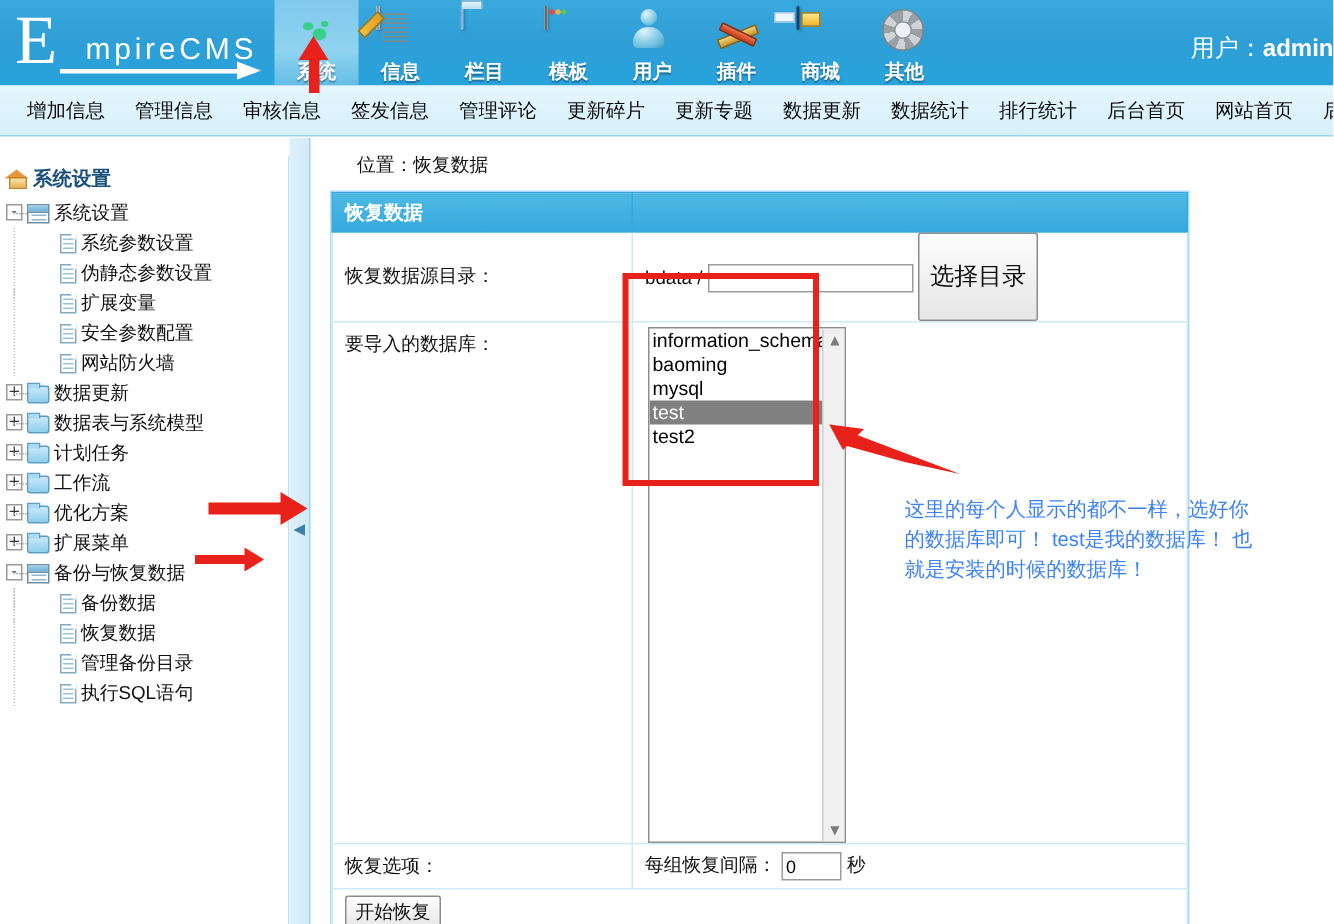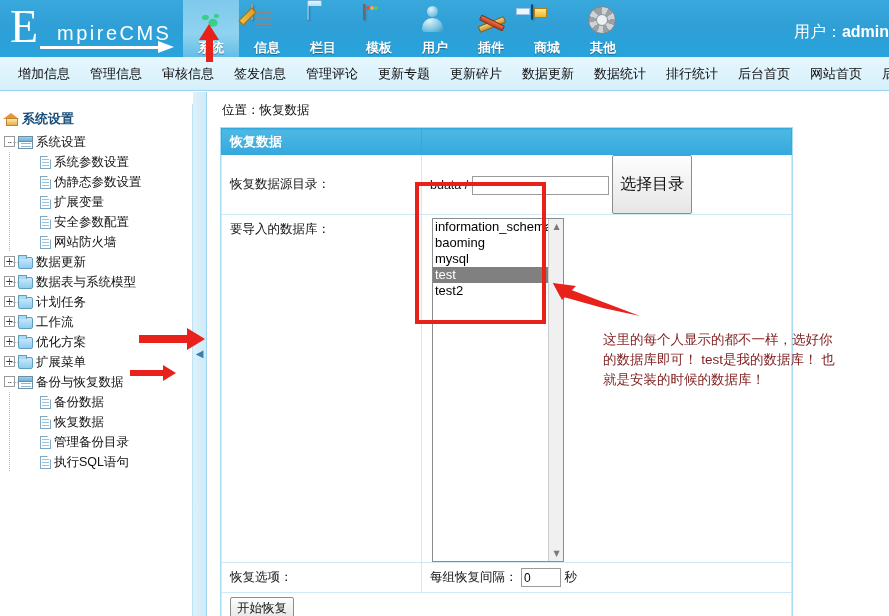--- a/index.html
+++ b/index.html
@@ -213,21 +213,21 @@
     border-right:1px solid #9cd4ef;
     display:flex; align-items:center; justify-content:center; cursor:pointer;
   }
   #collapse-strip .arw{ color:#3a7fa8; font-size:10px; line-height:10px; }
 
   
   #main{
     position:absolute; left:208px; top:92px; width:681px; height:524px;
     background:#fff; padding:8px 0 0 12px; overflow:hidden;
   }
-  #breadcrumb{ font-size:12.5px; color:#111; margin:2px 0 8px 2px; }
+  #breadcrumb{ font-size:12.5px; color:#111; margin:2px 0 8px 18px; }
 
   #panel{
     width:573px; border:1px solid #aadcf2; background:#fff;
   }
   .ptable{ width:100%; border-collapse:collapse; table-layout:fixed; }
   .ptable td{
     border:1px solid #cfeaf7; padding:0; vertical-align:middle;
     font-size:12.5px; color:#111;
   }
   .phead td{
@@ -276,21 +276,21 @@
   .dbscroll .up{ top:0; }
   .dbscroll .dn{ bottom:0; }
 
   
   #redbox{
     position:absolute; left:415px; top:182px; width:131px; height:142px;
     border:4px solid #e8211a; pointer-events:none;
   }
   #annot-text{
     position:absolute; left:603px; top:330px; width:280px;
-    color:#7f1d1d; font-size:13.5px; line-height:20px;
+    color:#3b82f6; font-size:13.5px; line-height:20px;
   }
   .arrow-svg{ position:absolute; left:0; top:0; pointer-events:none; }
 
   .red-arrow-wrap{ position:absolute; left:0; top:0; width:889px; height:616px; pointer-events:none; }
 </style>
 </head>
 <body>
 
 <div id="top-header">
   <div id="logo">
@@ -338,22 +338,22 @@
     <span class="ulabel">用户：</span><span>admin</span>
   </div>
 </div>
 
 <div id="subnav">
   <span class="subnav-item">增加信息</span>
   <span class="subnav-item">管理信息</span>
   <span class="subnav-item">审核信息</span>
   <span class="subnav-item">签发信息</span>
   <span class="subnav-item">管理评论</span>
+  <span class="subnav-item">更新碎片</span>
   <span class="subnav-item">更新专题</span>
-  <span class="subnav-item">更新碎片</span>
   <span class="subnav-item">数据更新</span>
   <span class="subnav-item">数据统计</span>
   <span class="subnav-item">排行统计</span>
   <span class="subnav-item">后台首页</span>
   <span class="subnav-item">网站首页</span>
   <span class="subnav-item">后台地图</span>
 
 </div>
 
 <div id="sidebar">

